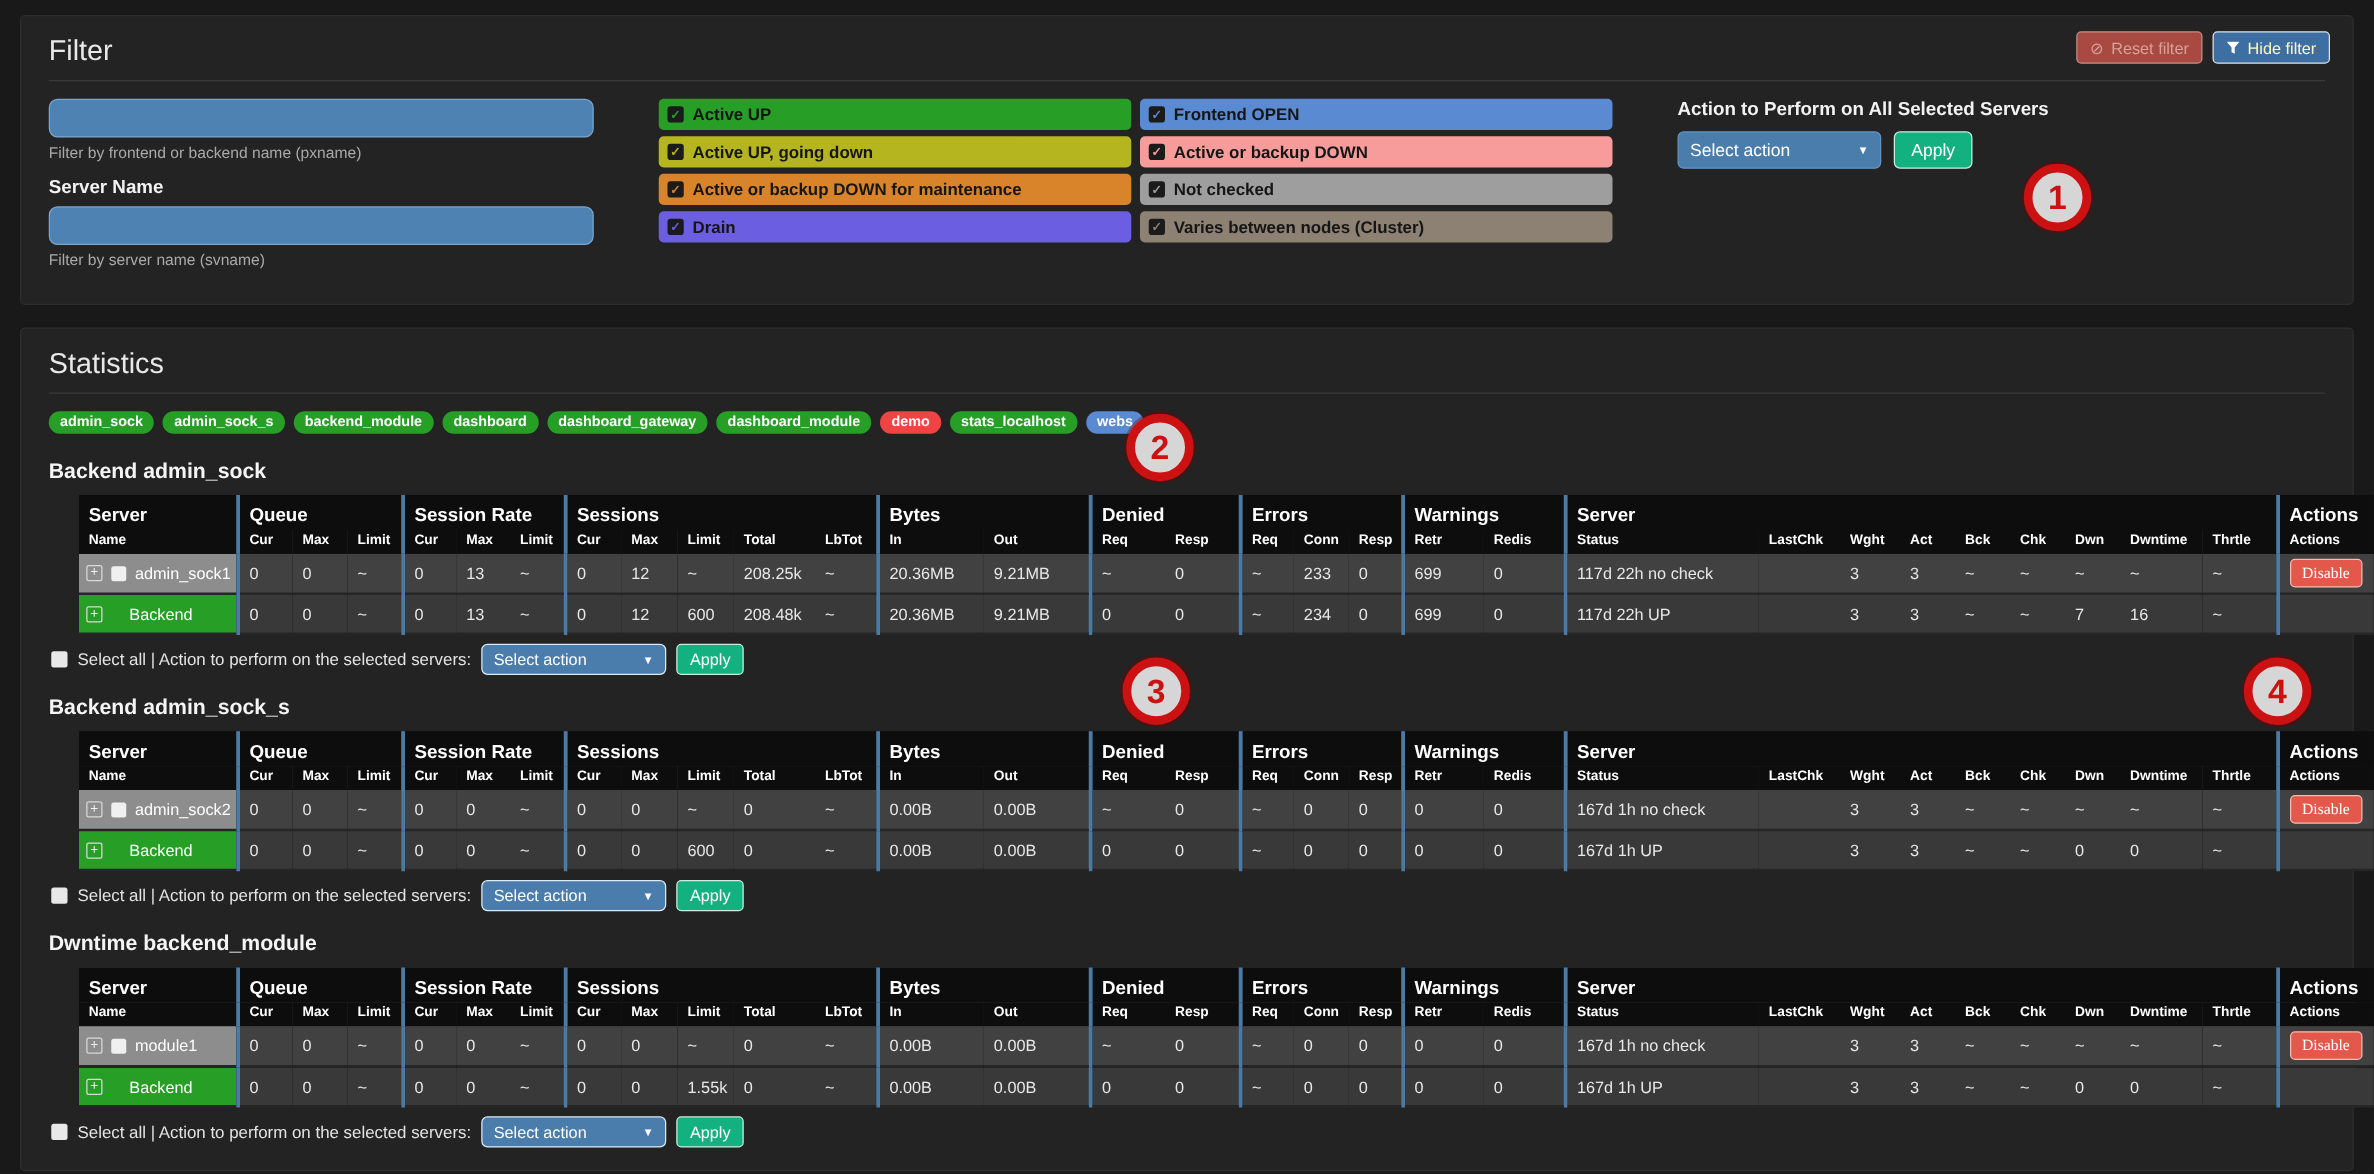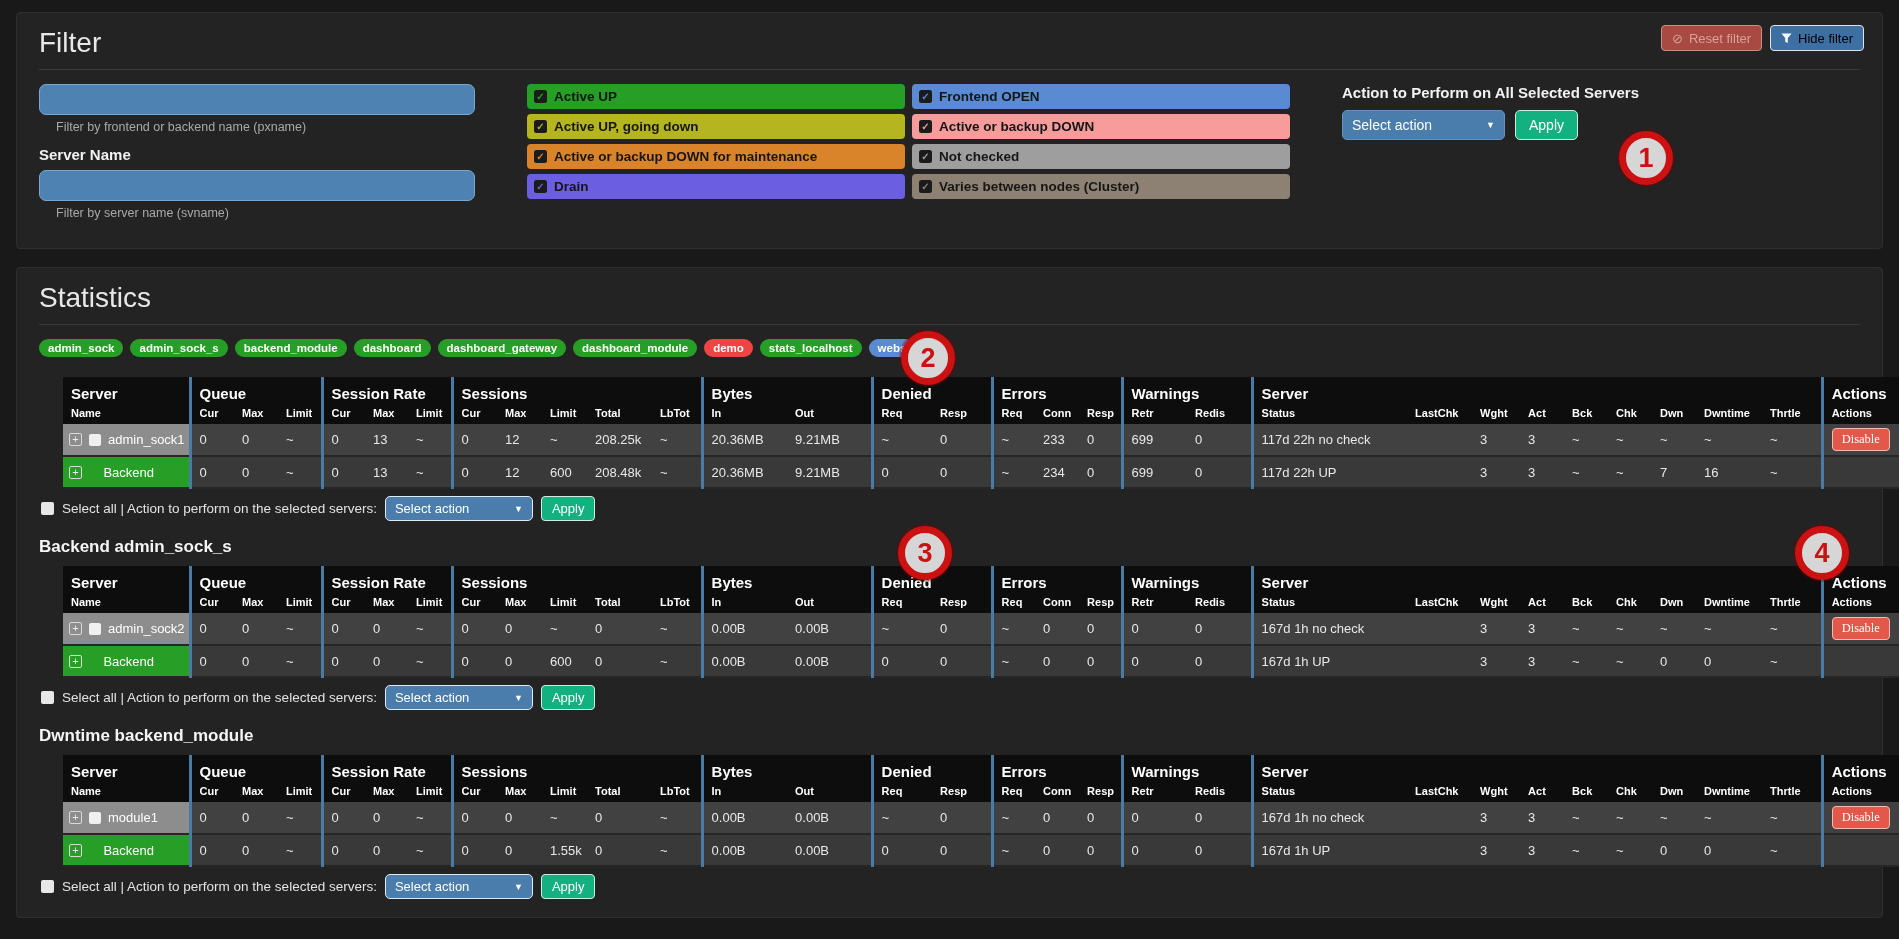--- a/index.html
+++ b/index.html
@@ -15,44 +15,44 @@
   
   .panel {
     background:#232323;
     border:1px solid #2e2e2e;
     border-radius:4px;
     padding:14px 22px 16px 22px;
     margin-bottom:18px;
     position:relative;
   }
   .panel-title {
-    font-size:28px;
+    font-size:23px;
     font-weight:400;
     color:#e8e8e8;
     padding-bottom:10px;
     border-bottom:1px solid #3a3a3a;
     margin-bottom:14px;
   }
 
   
   .panel-topright { position:absolute; top:12px; right:18px; display:flex; gap:8px; }
   .btn { display:inline-flex; align-items:center; gap:6px; border-radius:4px;
          font-size:13px; padding:4px 10px; cursor:pointer; height:26px; }
   .btn-reset { background:#a84a41; border:1px solid #c58f88; color:#d8a29b; }
-  .btn-hide  { background:#3d6fa3; border:1px solid #e3e3e3; color:#000000; }
+  .btn-hide  { background:#3d6fa3; border:1px solid #e3e3e3; color:#fef9c3; }
 
   
   .filter-body { display:flex; gap:52px; align-items:flex-start; }
   .f-label { display:block; font-size:15px; font-weight:bold; color:#f2f2f2; margin-bottom:7px; }
   .f-input {
     width:436px; height:31px;
     background:#4d82b2; border:1px solid #7aa7cf; border-radius:7px;
     color:#fff; font-size:14px; padding:0 10px; outline:none; display:block;
   }
-  .f-help { font-size:12.5px; color:#a9a9a9; margin:5px 0 12px 17px; }
+  .f-help { font-size:12.5px; color:#a9a9a9; margin:5px 0 12px 0; }
 
   .state-head { display:flex; align-items:baseline; gap:22px; margin-bottom:8px; }
   .state-hint { font-size:12.5px; color:#b5b5b5; font-weight:normal; }
   .states-grid {
     display:grid; grid-auto-flow:column;
     grid-template-rows:repeat(4,25px); grid-template-columns:378px 378px;
     gap:5px 7px;
   }
   .state-box {
     display:flex; align-items:center; gap:7px;
@@ -223,20 +223,21 @@
         <span class="badge green">backend_module</span>
         <span class="badge green">dashboard</span>
         <span class="badge green">dashboard_gateway</span>
         <span class="badge green">dashboard_module</span>
         <span class="badge gray">demo</span>
         <span class="badge green">stats_localhost</span>
         <span class="badge blue">webs</span>
       </div>
     <div id="backends">
         <section>
+          <h3 class="backend-title">Backend admin_sock</h3>
           <table class="stats">
             <colgroup>
               <col style="width: 127px;">
               <col style="width: 44px;">
               <col style="width: 44px;">
               <col style="width: 44px;">
               <col style="width: 43px;">
               <col style="width: 43px;">
               <col style="width: 44px;">
               <col style="width: 45px;">

